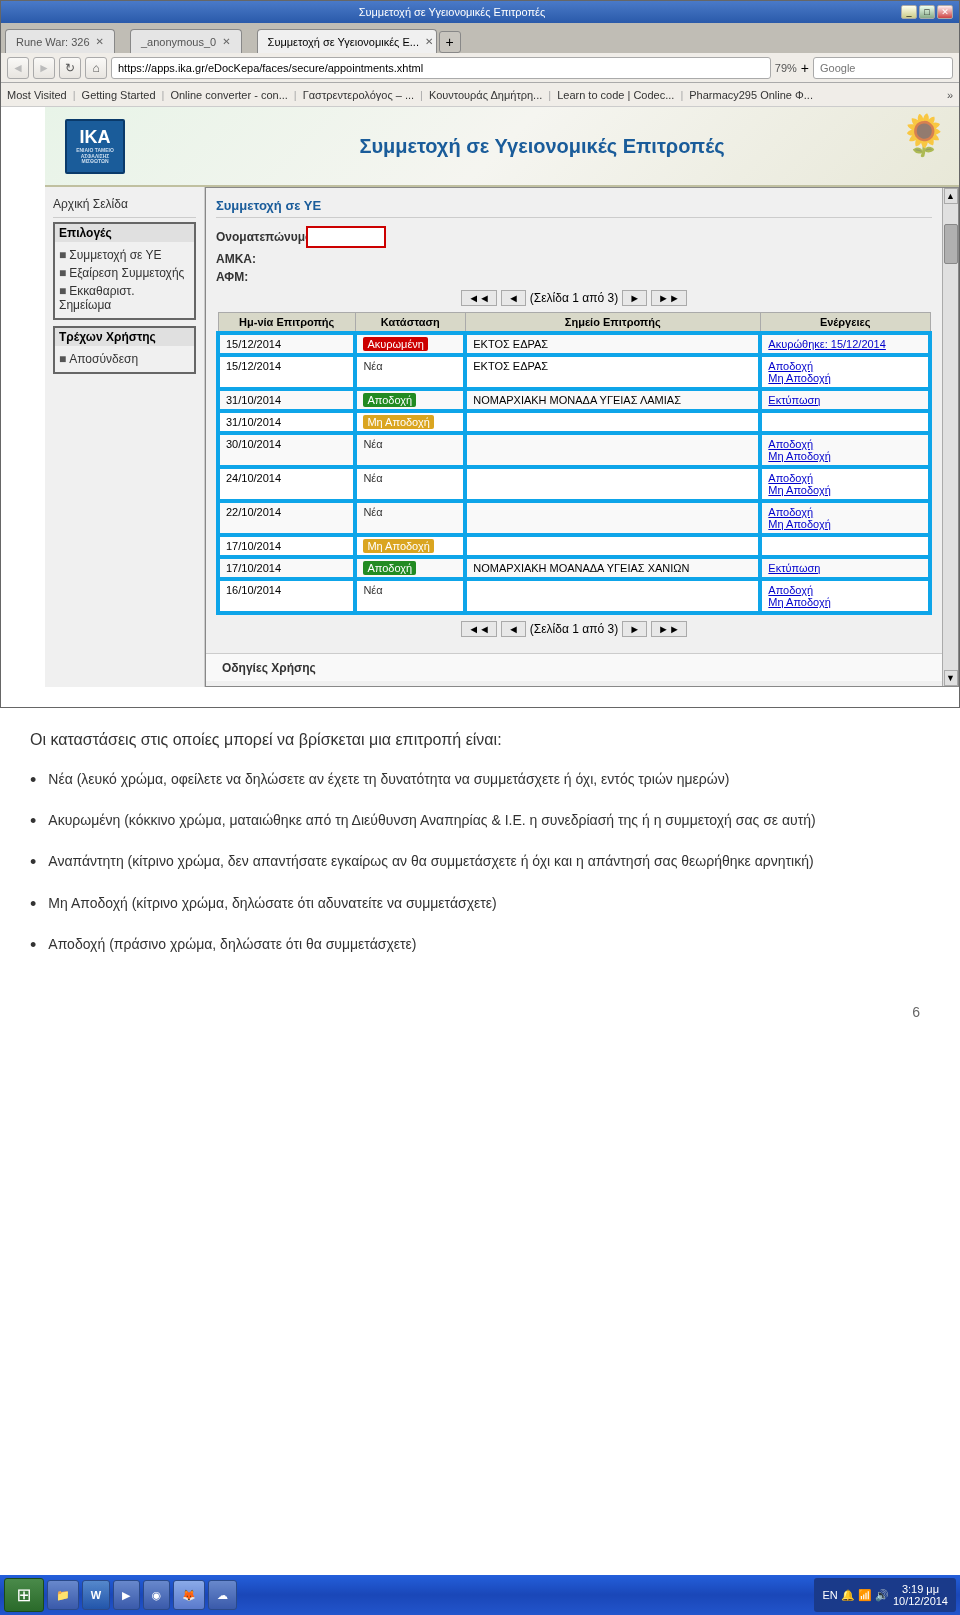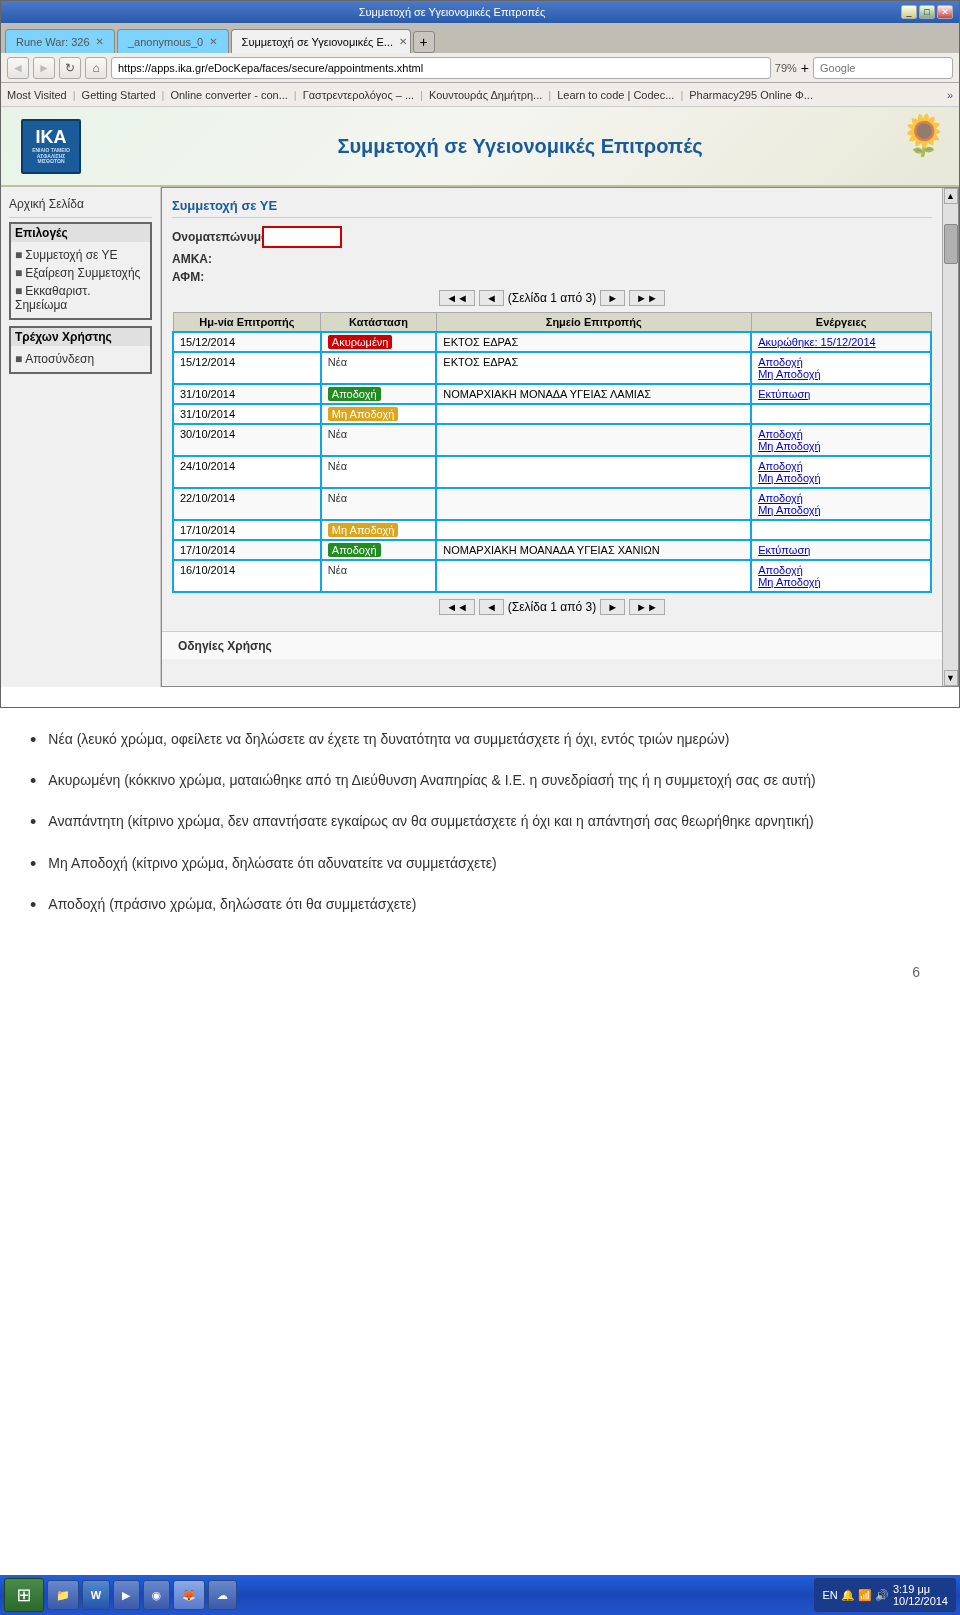--- a/index.html
+++ b/index.html
@@ -1,36 +1,36 @@
 <!DOCTYPE html>
 <html><head>
   <meta charset="utf-8">
   <style>
     * { margin: 0; padding: 0; box-sizing: border-box; }
     body { width: 960px; min-height: 1615px; font-family: Arial, sans-serif; background: #fff; font-size: 13px; }
     .tab-bar { display: flex; align-items: flex-end; padding: 4px 4px 0 4px; background: #c0bdb5; height: 30px; }
     .tab { height: 24px; padding: 0 10px; border: 1px solid #888; border-bottom: none; border-radius: 4px 4px 0 0; display: flex; align-items: center; font-size: 11px; cursor: pointer; white-space: nowrap; overflow: hidden; max-width: 180px; }
-    .tab.inactive { background: #7dd3fc; color: #555; margin-right: 2px; justify-content: flex-end; }
+    .tab.inactive { background: #e5e5e5; color: #555; margin-right: 15px; justify-content: flex-end; }
     .tab.active { background: #f0f0f0; color: #000; margin-right: 2px; }
     .tab-close { margin-left: 6px; font-size: 10px; color: #666; }
     .tab-new { width: 22px; height: 22px; border: 1px solid #888; border-radius: 3px; background: #c8c5be; display: flex; align-items: center; justify-content: center; font-size: 14px; cursor: pointer; }
 
     .nav-bar { background: #f0ede8; padding: 3px 6px; display: flex; align-items: center; gap: 4px; border-bottom: 1px solid #aaa; height: 30px; }
     .nav-btn { width: 22px; height: 22px; border: 1px solid #aaa; border-radius: 3px; background: linear-gradient(#faf9f7, #e8e5e0); display: flex; align-items: center; justify-content: center; font-size: 12px; cursor: pointer; color: #555; }
     .nav-btn.disabled { color: #bbb; }
     .address-bar { flex: 1; height: 22px; border: 1px solid #aaa; border-radius: 3px; padding: 0 6px; font-size: 11px; background: #fff; }
     .nav-right { display: flex; align-items: center; gap: 4px; }
     .search-bar { width: 140px; height: 22px; border: 1px solid #aaa; border-radius: 3px; padding: 0 6px; font-size: 11px; }
 
     .bookmarks-bar { background: #f0ede8; padding: 2px 6px; display: flex; align-items: center; gap: 6px; border-bottom: 1px solid #ccc; height: 24px; font-size: 11px; overflow: hidden; }
     .bookmark-item { color: #333; cursor: pointer; white-space: nowrap; text-decoration: none; display: flex; align-items: center; gap: 2px; }
     .bookmark-sep { color: #aaa; }
 
     
-    .page-content { background: #fff; min-height: 600px; }
+    .page-content { background: #fff; min-height: 600px; margin-left: 44px; }
 
     
     .ika-header { background: linear-gradient(135deg, #e8f4e8 0%, #f5f5f0 50%, #e8e8d8 100%); padding: 10px 20px; display: flex; align-items: center; border-bottom: 2px solid #c0c0a0; position: relative; height: 80px; }
     .ika-logo { width: 60px; height: 55px; background: #1a5c9a; display: flex; flex-direction: column; align-items: center; justify-content: center; color: #fff; font-weight: bold; font-size: 18px; border: 2px solid #0a3a6a; border-radius: 2px; }
     .ika-logo-sub { font-size: 6px; text-align: center; color: #cde; line-height: 1.2; }
     .ika-title { margin-left: 20px; font-size: 20px; font-weight: bold; color: #1a5c9a; flex: 1; text-align: center; }
     .ika-flower { position: absolute; right: 10px; top: 5px; font-size: 40px; color: #daa520; opacity: 0.7; }
 
     
     .main-layout { display: flex; min-height: 500px; }
@@ -54,21 +54,21 @@
     .form-input-box { border: 2px solid #c00; background: #fff; padding: 2px 6px; min-width: 80px; height: 22px; }
 
     
     .pagination { display: flex; align-items: center; justify-content: center; margin: 6px 0; gap: 4px; font-size: 12px; }
     .page-btn { border: 1px solid #aaa; background: #e8e8e8; padding: 1px 6px; cursor: pointer; font-size: 11px; }
     .page-info { font-size: 12px; }
 
     
     .data-table { width: 100%; border-collapse: collapse; font-size: 11px; margin-top: 4px; }
     .data-table th { background: #d8d8c8; border: 1px solid #aaa; padding: 3px 6px; text-align: center; font-weight: bold; }
-    .data-table td { border: 2px solid #0ea5e9; padding: 3px 6px; vertical-align: top; }
+    .data-table td { border: 4px solid #0ea5e9; padding: 3px 6px; vertical-align: top; }
     .data-table tr:nth-child(odd) { background: #f9f9f9; }
     .data-table tr:nth-child(even) { background: #fff; }
 
     .status-red { background: #cc0000; color: #fff; padding: 1px 4px; border-radius: 2px; font-size: 11px; }
     .status-green { background: #228B22; color: #fff; padding: 1px 4px; border-radius: 2px; font-size: 11px; }
     .status-yellow { background: #DAA520; color: #fff; padding: 1px 4px; border-radius: 2px; font-size: 11px; }
     .status-nea { color: #333; font-size: 11px; }
 
     .action-link { color: #00c; text-decoration: underline; cursor: pointer; font-size: 11px; display: block; }
 
@@ -77,21 +77,21 @@
     .instructions-title { font-weight: bold; font-size: 12px; color: #333; }
 
     
     .taskbar { background: linear-gradient(to bottom, #245fdb 0%, #1a47b8 50%, #2255cc 100%); height: 40px; display: flex; align-items: center; padding: 0 4px; gap: 3px; }
     .taskbar-start { width: 40px; height: 34px; background: linear-gradient(to bottom, #4a8a4a, #2a6a2a); border-radius: 3px; display: flex; align-items: center; justify-content: center; color: #fff; font-size: 18px; cursor: pointer; border: 1px solid #1a4a1a; }
     .taskbar-btn { height: 30px; padding: 0 8px; background: linear-gradient(to bottom, #6888cc, #3a5aaa); border: 1px solid #2a4a8a; border-radius: 3px; color: #fff; font-size: 11px; cursor: pointer; display: flex; align-items: center; gap: 4px; white-space: nowrap; }
     .taskbar-btn.active { background: linear-gradient(to bottom, #8aaae8, #5a7acc); }
     .taskbar-spacer { flex: 1; }
     .taskbar-tray { display: flex; align-items: center; gap: 4px; background: #1a3a8a; padding: 0 8px; height: 34px; border-radius: 3px; }
     .tray-text { color: #fff; font-size: 11px; }
-    .tray-time { color: #fff; font-size: 11px; text-align: left; }
+    .tray-time { color: #fff; font-size: 11px; text-align: center; }
 
     
     .text-content { padding: 20px 30px; }
     .text-title { font-size: 16px; font-weight: normal; color: #333; margin-bottom: 16px; line-height: 1.5; }
     .bullet-list { list-style: none; padding: 0; margin: 0; }
     .bullet-list li { display: flex; margin-bottom: 16px; font-size: 14px; line-height: 1.6; color: #333; }
     .bullet-dot { margin-right: 12px; font-size: 18px; line-height: 1.4; }
     .bullet-text { flex: 1; }
 
     
@@ -345,20 +345,21 @@
           <div class="scroll-thumb"></div>
           <div style="flex:1;"></div>
           <div style="width:14px; height:16px; border:1px solid #aaa; background:#e0e0e0; cursor:pointer; display:flex; align-items:center; justify-content:center; font-size:9px;">▼</div>
         </div>
       </div>
     </div>
   </div>
 </div>
 
 <div class="text-content">
+  <p class="text-title">Οι καταστάσεις στις οποίες μπορεί να βρίσκεται μια επιτροπή είναι:</p>
   <ul class="bullet-list" id="bullet-list">
   <li>
         <span class="bullet-dot">•</span>
         <span class="bullet-text">Νέα (λευκό χρώμα, οφείλετε να δηλώσετε αν έχετε τη δυνατότητα να συμμετάσχετε ή όχι, εντός τριών ημερών)</span>
       </li>
       <li>
         <span class="bullet-dot">•</span>
         <span class="bullet-text">Ακυρωμένη (κόκκινο χρώμα, ματαιώθηκε από τη Διεύθυνση Αναπηρίας &amp; Ι.Ε. η συνεδρίασή της ή η συμμετοχή σας σε αυτή)</span>
       </li>
       <li>

